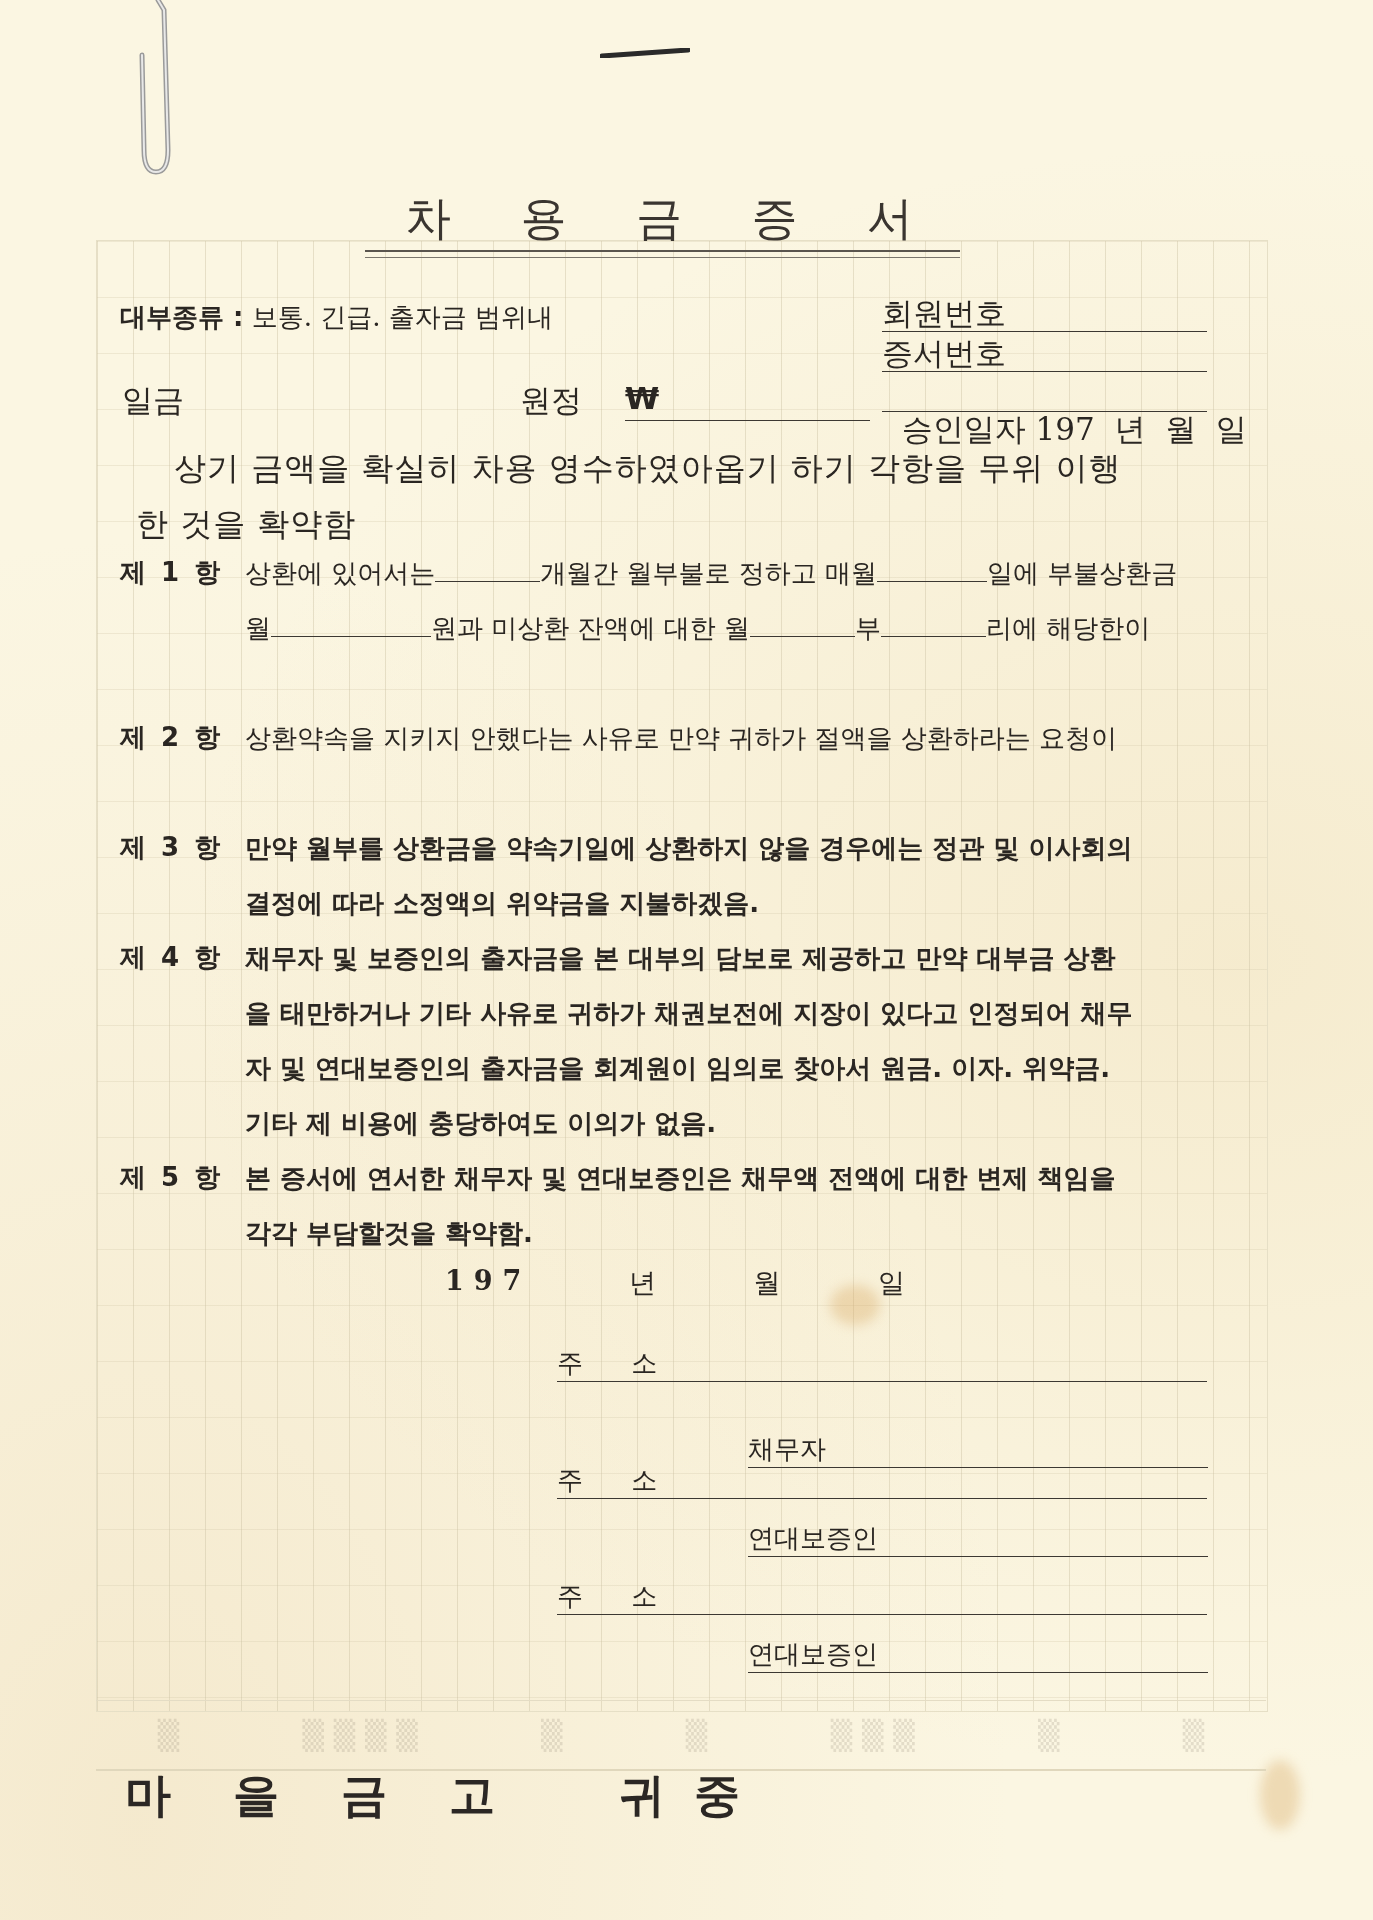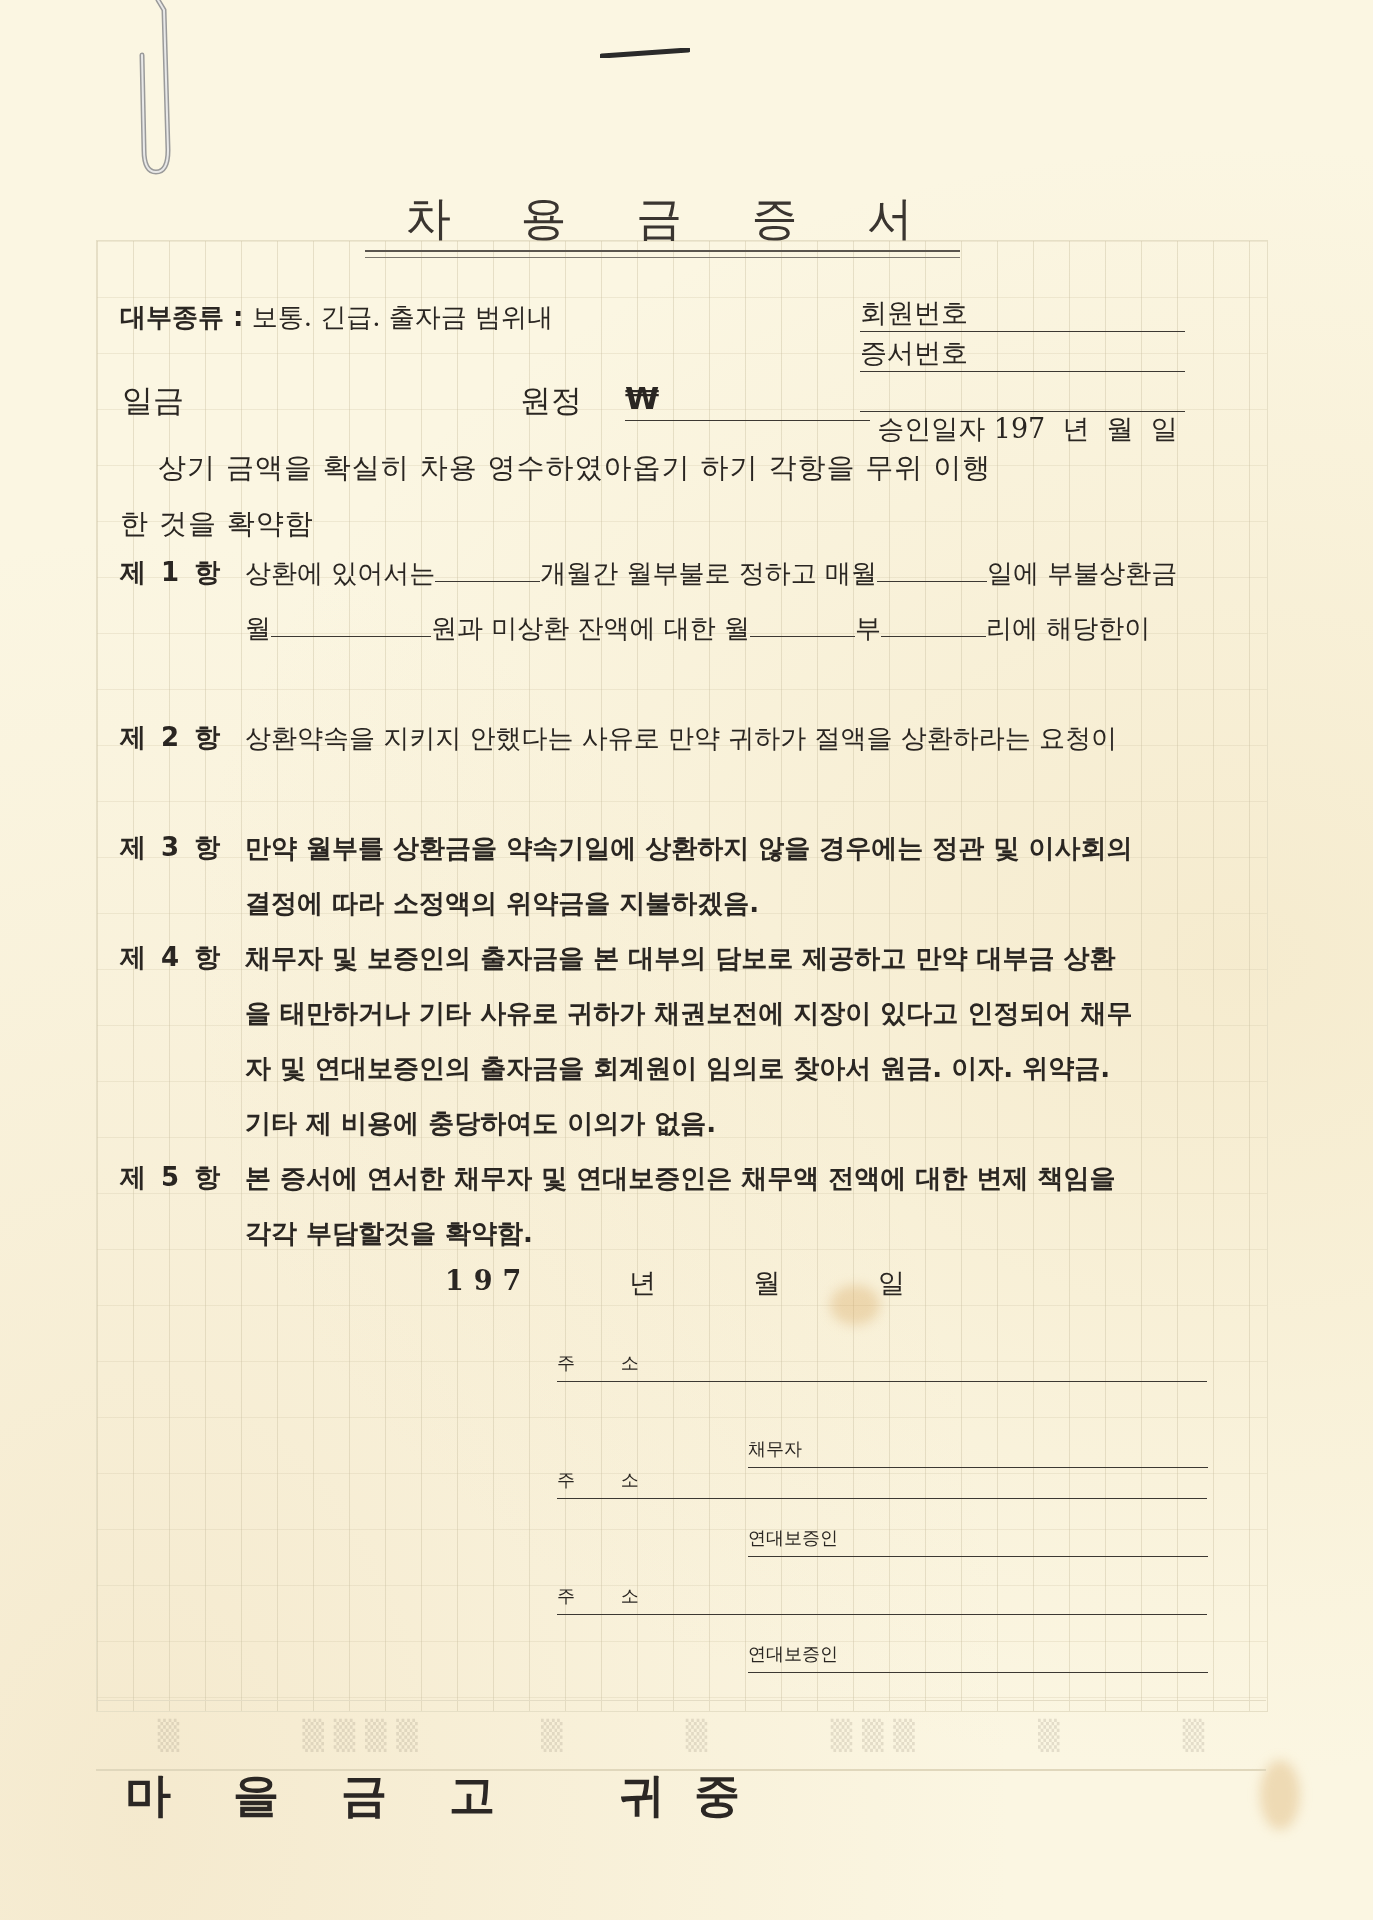--- a/index.html
+++ b/index.html
@@ -36,39 +36,39 @@
   }
   .title-underline {
     position: absolute; left: 365px; top: 250px; width: 595px; height: 5px;
     border-top: 2px solid #5a554e; border-bottom: 1px solid #7a756c;
   }
 
   .t { position: absolute; white-space: nowrap; }
   .loan-type { left: 120px; top: 300px; font-size: 26px; }
   .loan-type .label { font-family: "DejaVu Sans", sans-serif; font-weight: bold; }
 
-  .meta-line { position: absolute; left: 860px; width: 325px; border-bottom: 1.5px solid #3c3832; font-size: 27px; height: 36px; line-height: 36px; }
+  .meta-line { position: absolute; left: 882px; width: 325px; border-bottom: 1.5px solid #3c3832; font-size: 31px; height: 36px; line-height: 36px; }
   .amount-row { position: absolute; top: 380px; font-size: 31px; }
   .amount-underline { position: absolute; left: 625px; top: 420px; width: 245px; border-bottom: 1.5px solid #3c3832; }
 
-  .intro { position: absolute; left: 120px; top: 440px; width: 1090px; font-size: 28px; line-height: 56px; letter-spacing: 1px; }
+  .intro { position: absolute; left: 136px; top: 440px; width: 1090px; font-size: 32px; line-height: 56px; letter-spacing: 1px; }
   .intro .line1 { padding-left: 38px; }
 
   .article { position: absolute; left: 120px; width: 1100px; font-size: 26px; }
   .article .num { position: absolute; left: 0; top: 0; font-weight: bold; font-family: "DejaVu Sans", sans-serif; letter-spacing: 3px; }
   .article .body { position: absolute; left: 125px; top: 0; width: 970px; }
   .article .line { height: 55px; line-height: 36px; white-space: nowrap; display: flex; justify-content: space-between; }
   .article .line.left { justify-content: flex-start; }
   .bold { font-family: "DejaVu Sans", sans-serif; font-weight: bold; }
   .blank { display: inline-block; border-bottom: 1.5px solid #3c3832; height: 26px; vertical-align: baseline; }
 
   .date-row { position: absolute; top: 1265px; left: 445px; width: 460px; font-size: 27px; display: flex; justify-content: space-between; }
   .date-row .yr { font-weight: bold; letter-spacing: 10px; }
 
-  .sig-line { position: absolute; border-bottom: 1.5px solid #3c3832; font-size: 18px; height: 36px; line-height: 36px; }
+  .sig-line { position: absolute; border-bottom: 1.5px solid #3c3832; font-size: 26px; height: 36px; line-height: 36px; }
   .sig-label { letter-spacing: 20px; }
 
   .bleed { position: absolute; left: 96px; top: 1700px; width: 1170px; height: 68px; border-top: 1px solid #e4dcc4; border-bottom: 2px solid #e0d7bc; color: rgba(120,110,95,0.18); font-size: 28px; display: flex; align-items: center; justify-content: space-around; font-weight: bold; }
 
   .footer { position: absolute; left: 125px; top: 1765px; font-size: 46px; font-family: "DejaVu Sans", sans-serif; font-weight: bold; color: #2b2724; display: flex; gap: 0; }
   .footer span { display: inline-block; width: 108px; }
 </style>
 </head>
 <body>
 

